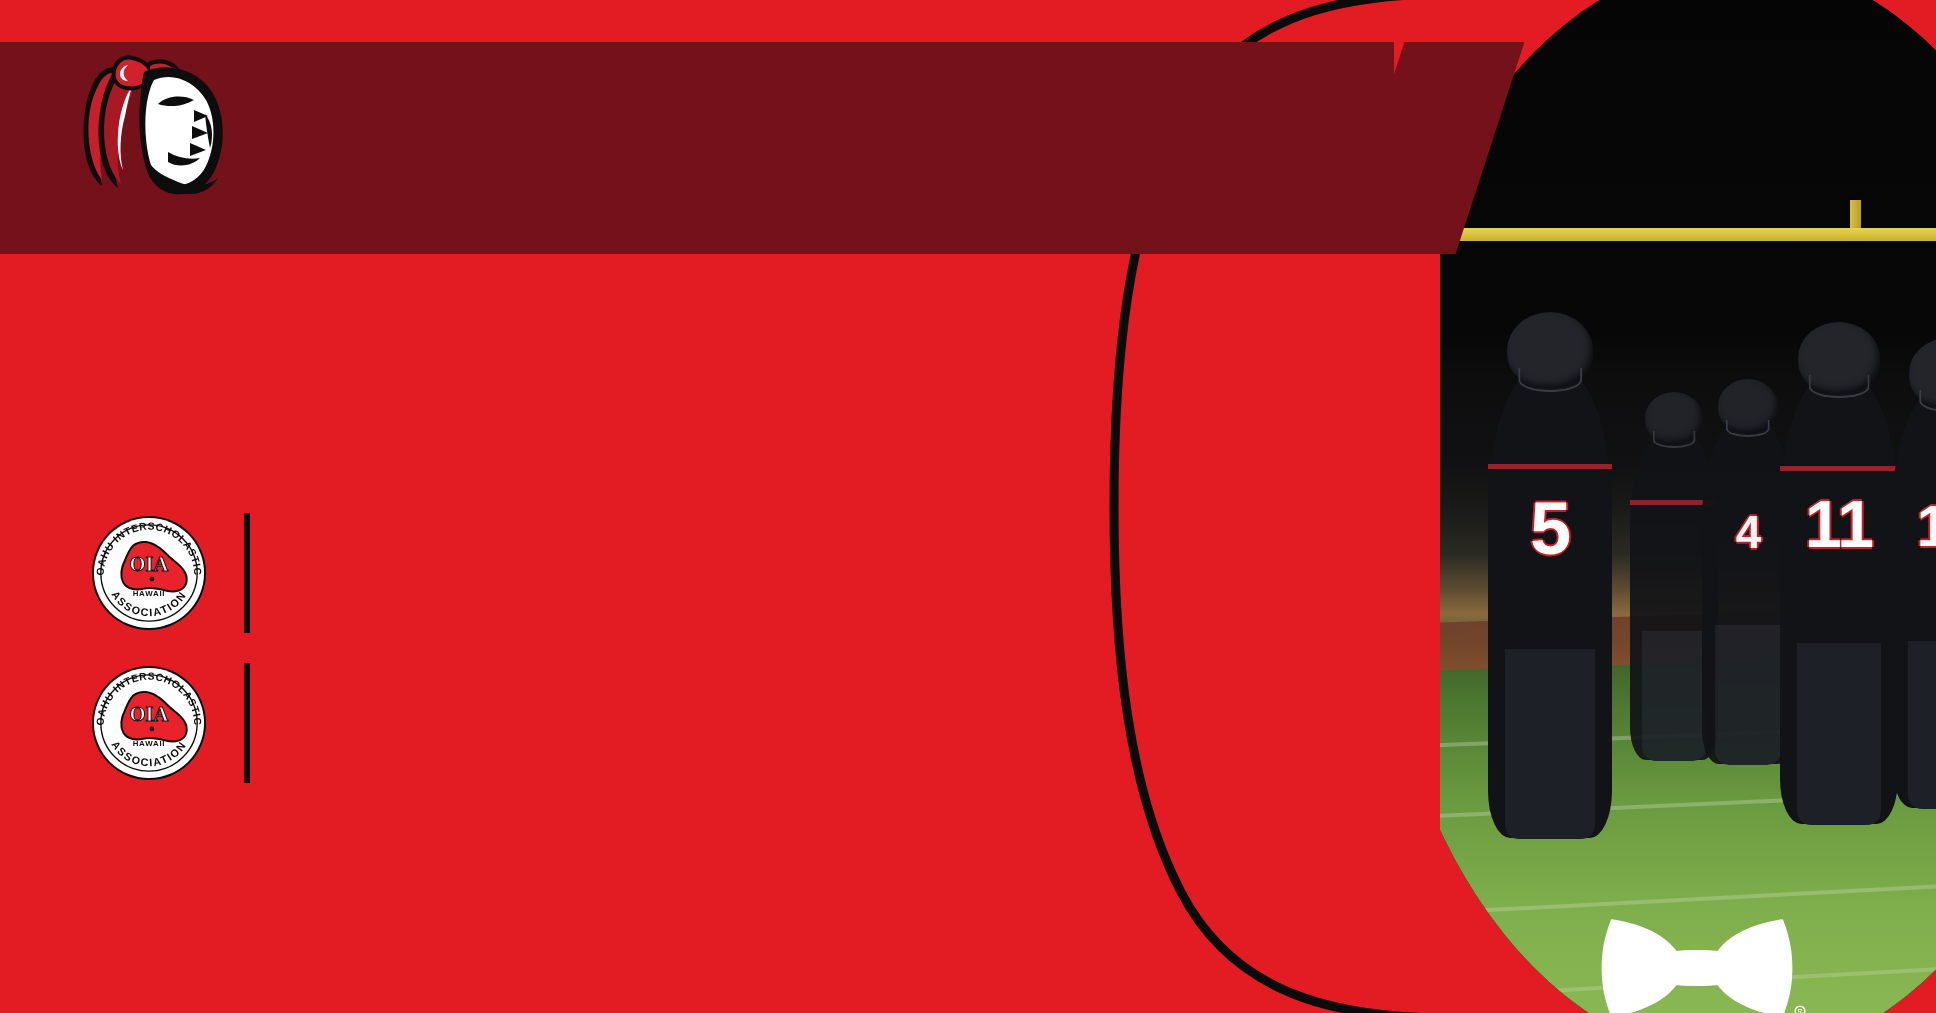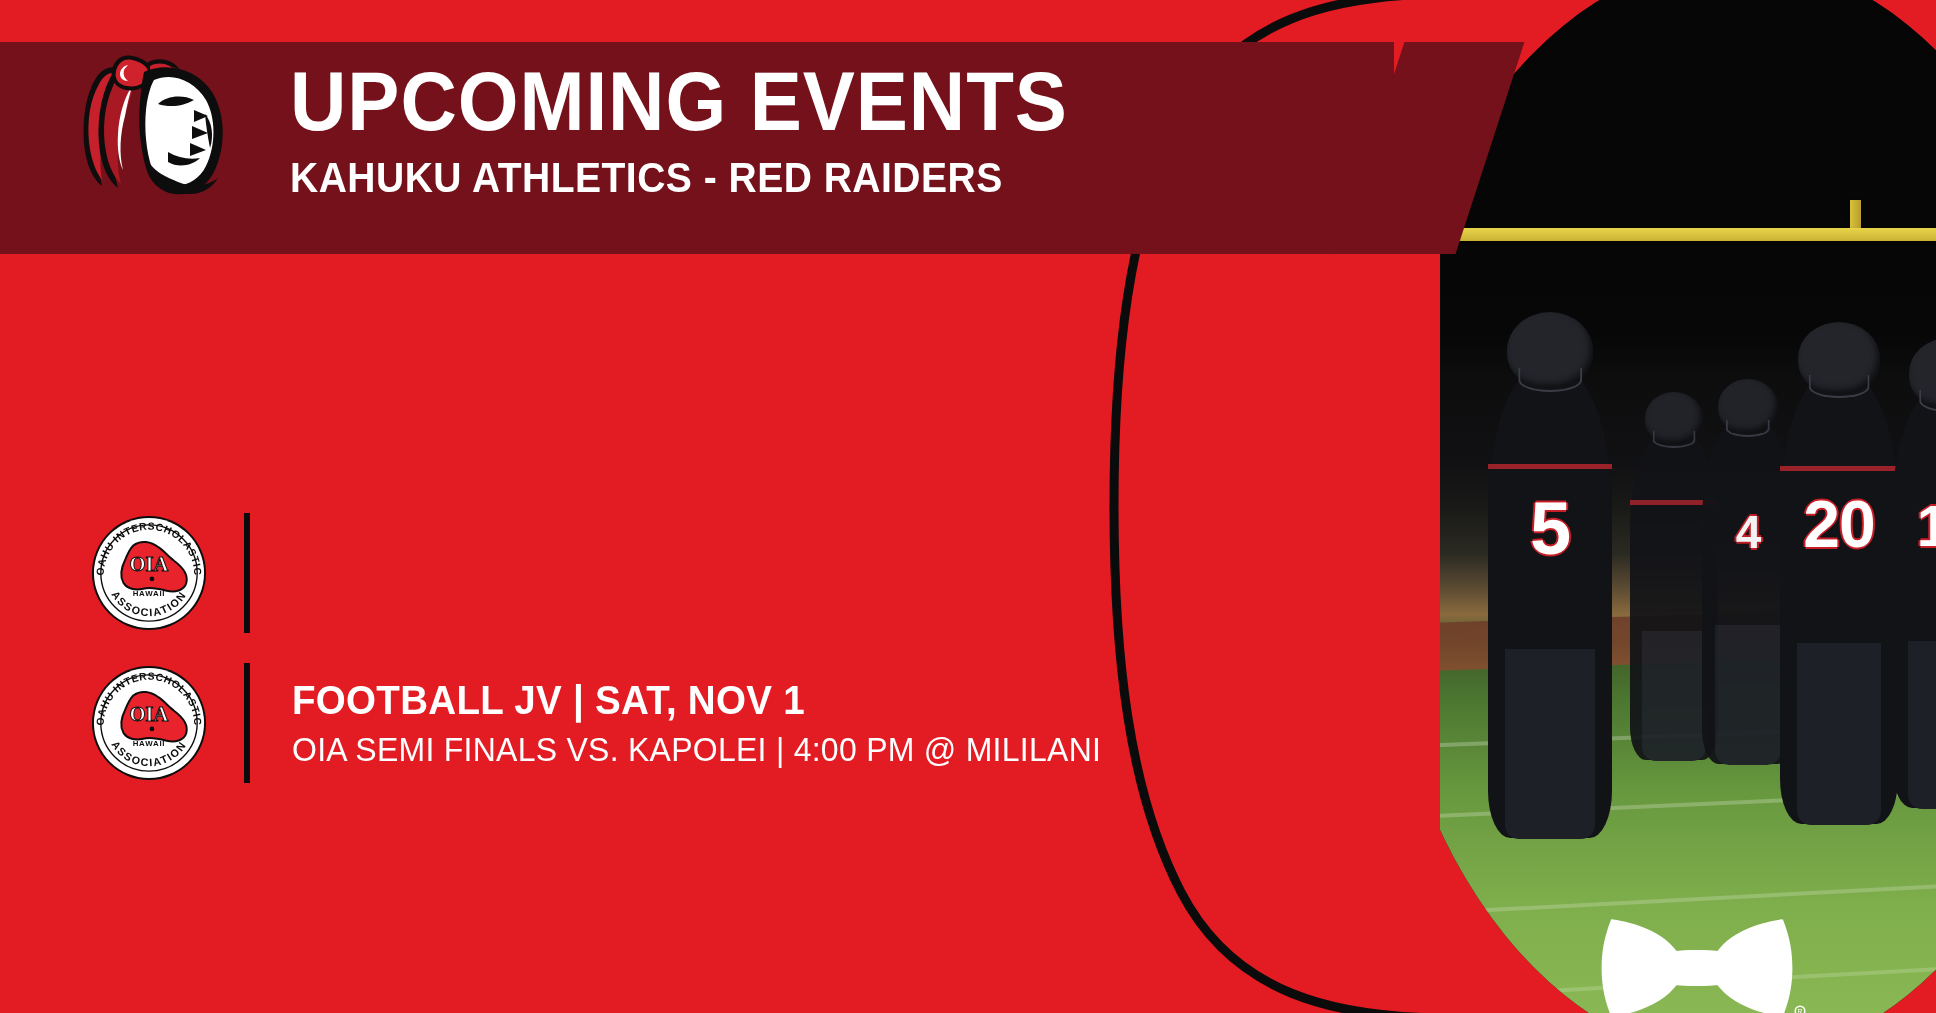--- a/index.html
+++ b/index.html
@@ -288,21 +288,21 @@
         <div class="stripe" style="top:96px;"></div>
         <div class="jersey-num" style="top:118px;font-size:74px;">5</div>
         <div class="legs" style="height:190px;"></div>
       </div>
 
       <div class="player" style="left:450px; width:118px; height:450px; bottom:236px;">
         <div class="helmet" style="width:82px;height:72px;top:-52px;">
             <div class="facemask"></div>
           </div>
         <div class="stripe" style="top:92px;"></div>
-        <div class="jersey-num" style="top:112px;font-size:66px;">20</div>
+        <div class="jersey-num" style="top:112px;font-size:66px;">11</div>
         <div class="legs" style="height:182px;"></div>
       </div>
 
       <div class="player" style="left:562px; width:112px; height:420px; bottom:252px;">
         <div class="helmet" style="width:78px;height:70px;top:-50px;">
             <div class="facemask"></div>
           </div>
         <div class="jersey-num" style="top:104px;font-size:58px;">12</div>
         <div class="legs" style="height:168px;"></div>
       </div>
@@ -359,24 +359,20 @@
       <path fill="#0d0d0d" d="M130 78 L146 85 L130 91 Z"></path>
       <path fill="#0d0d0d" d="M128 95 L144 102 L128 108 Z"></path>
 
       <path fill="#0d0d0d" d="M143 66 C150 74 152 88 148 100 C146 90 144 78 143 66 Z"></path>
       <path fill="#0d0d0d" d="M106 104 C116 110 128 112 138 110 C130 118 116 120 106 114 Z"></path>
 
       <path fill="#0d0d0d" d="M88 116 C94 134 110 146 128 146 C140 146 150 140 156 130 C146 138 130 140 116 134 C104 129 94 124 88 116 Z"></path>
     </g>
   </svg>
 
-  <div class="header-text">
-    <div class="header-title">UPCOMING EVENTS</div>
-    <div class="header-sub">KAHUKU ATHLETICS - RED RAIDERS</div>
-  </div>
 
   <div class="events">
 
     <div class="event-row">
       <svg class="oia-badge" viewBox="0 0 120 120">
         <defs>
           <path id="arcTop1" d="M 14,62 A 46,46 0 0 1 106,62"></path>
           <path id="arcBot1" d="M 16,60 A 44,44 0 0 0 104,60"></path>
         </defs>
         <circle cx="60" cy="60" r="58" fill="#0d0d0d"></circle>
@@ -415,21 +411,17 @@
           <textPath href="#arcBot2" startOffset="50%" text-anchor="middle">ASSOCIATION</textPath>
         </text>
         <path fill="#E8232C" stroke="#0d0d0d" stroke-width="2" d="M44 32 C52 26 62 28 70 34 C76 38 80 44 86 48 C94 54 100 62 98 70 C96 78 86 80 78 78 C70 76 62 74 54 76 C46 78 38 76 34 70 C30 63 32 54 36 46 C38 41 41 35 44 32 Z"></path>
         <circle cx="63" cy="66" r="2.4" fill="#0d0d0d"></circle>
         <text x="60" y="58" font-family="Liberation Serif, serif" font-size="21" font-weight="bold" fill="#ffffff" stroke="#0d0d0d" stroke-width="1" text-anchor="middle">OIA</text>
         <text x="60" y="83" font-family="Liberation Sans, sans-serif" font-size="8" font-weight="bold" fill="#0d0d0d" text-anchor="middle" letter-spacing="0.8">HAWAII</text>
       </svg>
 
       <div class="event-divider"></div>
 
-      <div class="event-text">
-        <div class="event-title">FOOTBALL JV | SAT, NOV 1</div>
-        <div class="event-detail">OIA SEMI FINALS VS. KAPOLEI | 4:00 PM @ MILILANI</div>
-      </div>
     </div>
 
   </div>
 
 </div>
 
 </body></html>

